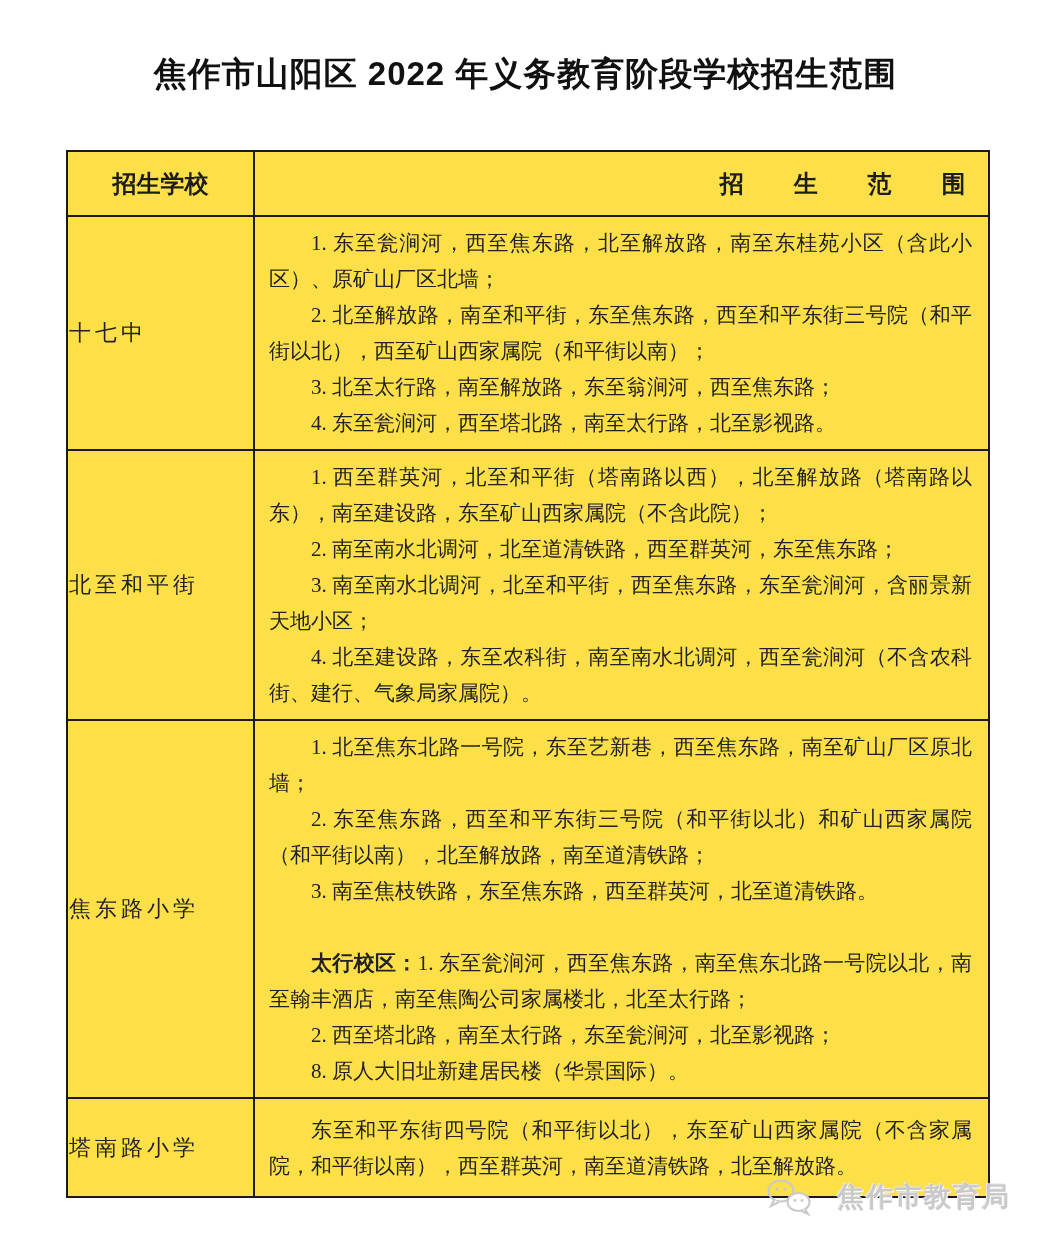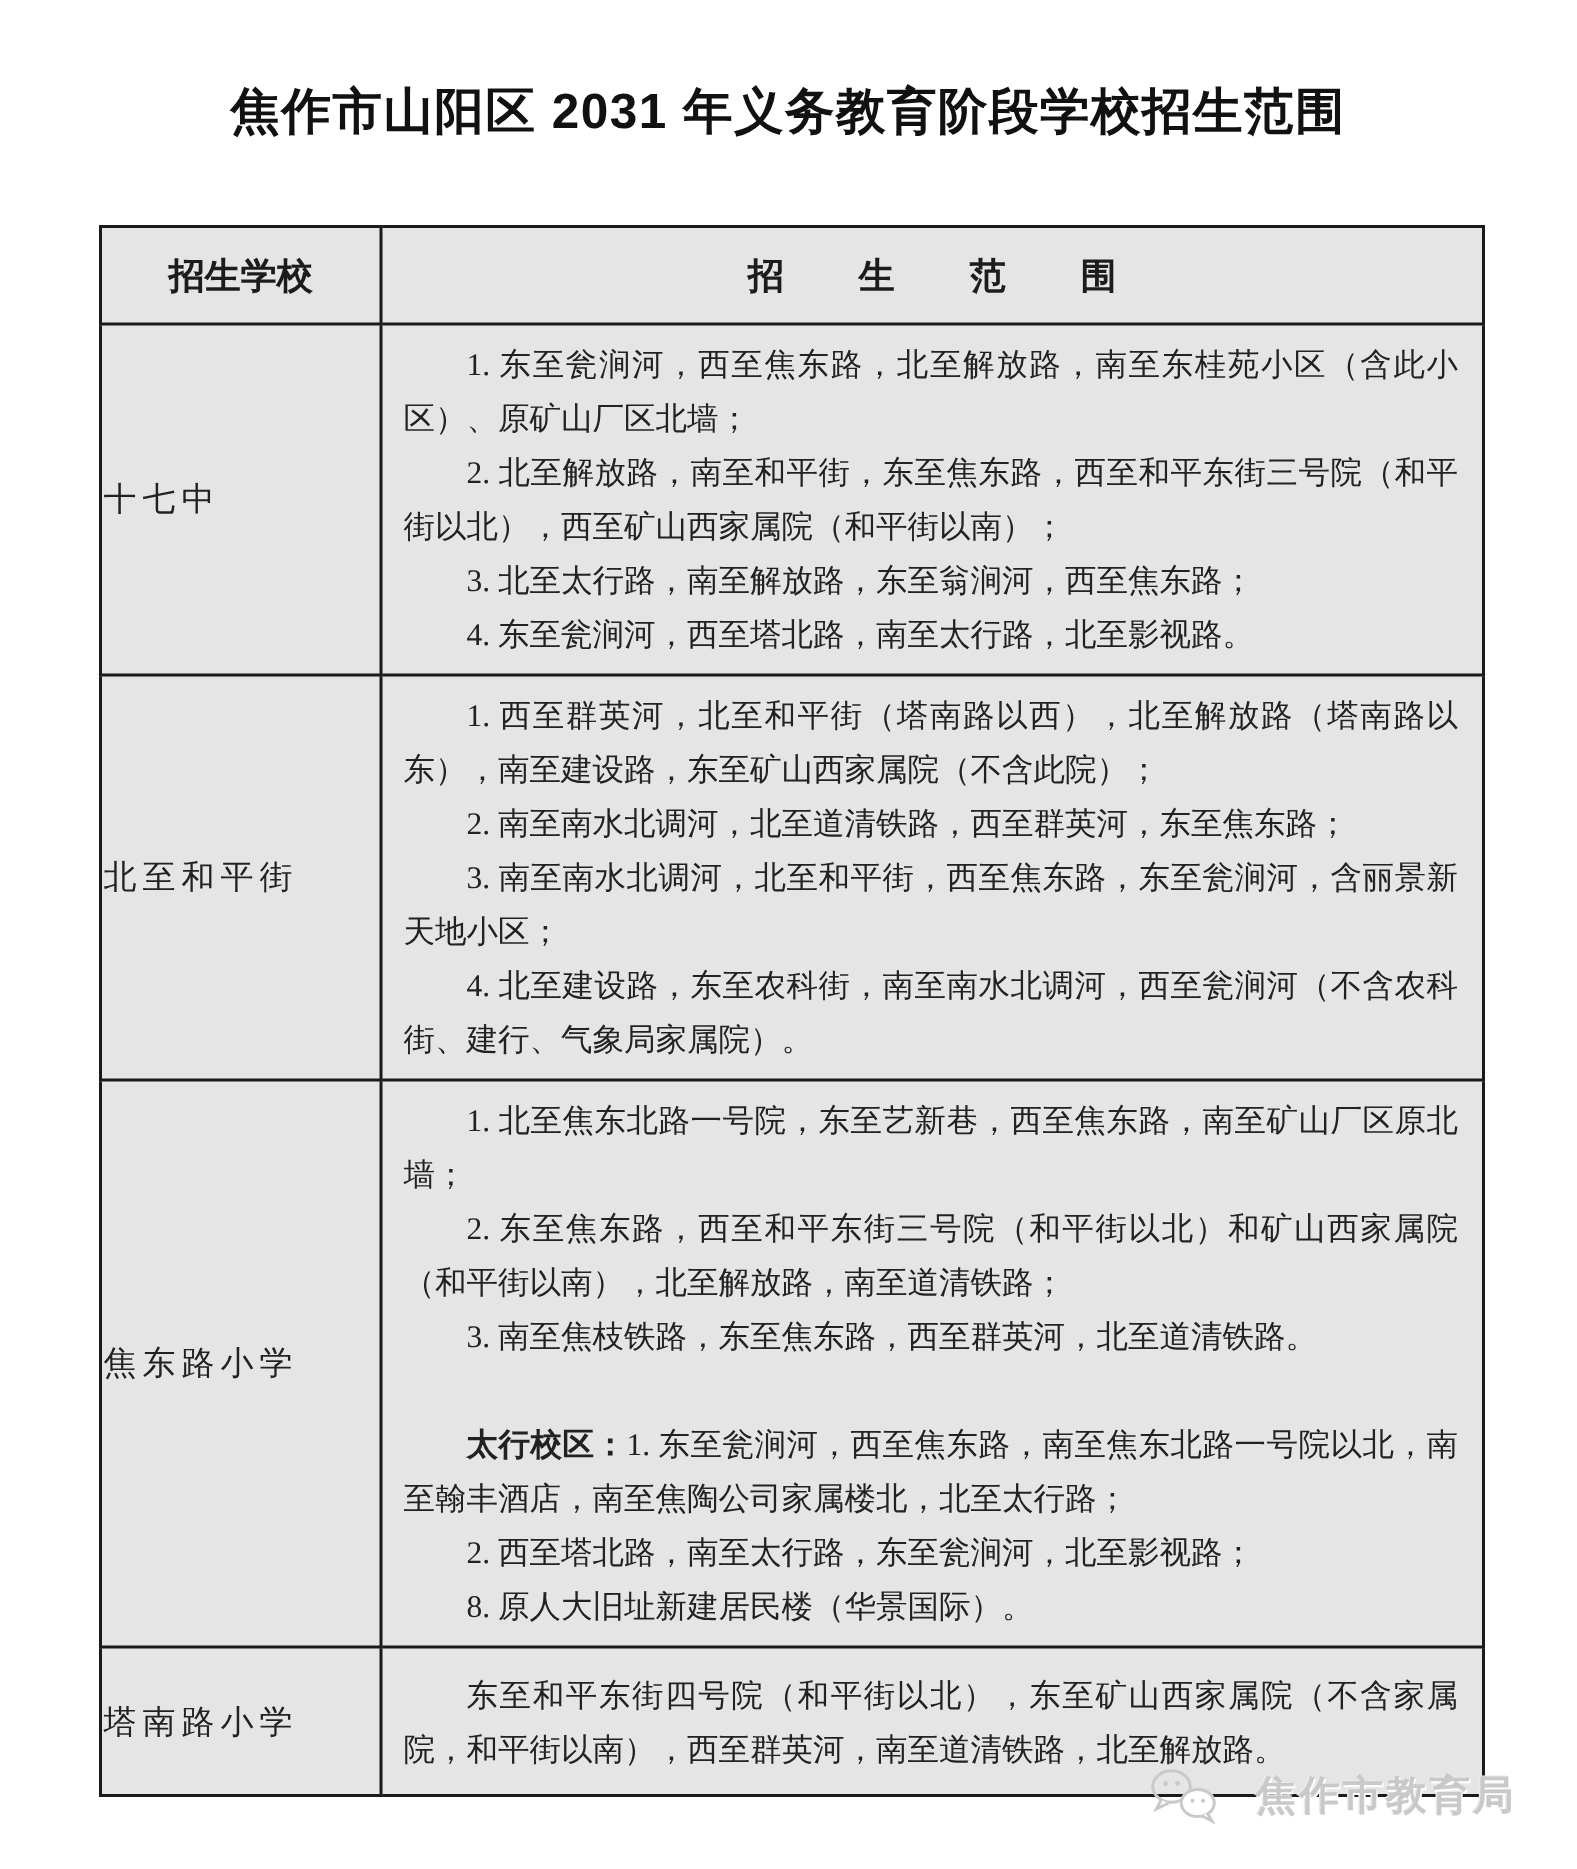--- a/index.html
+++ b/index.html
@@ -28,36 +28,36 @@
     position: absolute;
     left: 66px;
     top: 150px;
     width: 922px;
     border-collapse: collapse;
     table-layout: fixed;
   }
   table.zone-table td, table.zone-table th {
     border: 2px solid #1a1a1a;
     vertical-align: middle;
-    background: #e5e5e5;
+    background: #fde047;
   }
   col.c-school { width: 187px; }
   col.c-range  { width: 735px; }
   th.h-school {
     height: 61px;
     font-family: "Liberation Sans", "DejaVu Sans", sans-serif;
     font-weight: bold;
     font-size: 24px;
     text-align: center;
   }
   th.h-range {
     font-family: "Liberation Sans", "DejaVu Sans", sans-serif;
     font-weight: bold;
     font-size: 24px;
-    text-align: center;
+    text-align: right;
     letter-spacing: 0.9em;
     text-indent: 0.9em; 
   }
   td.school-cell {
     text-align: left;
     font-size: 22px;
     letter-spacing: 4px;
     color: #222;
   }
   td.range-cell {
@@ -91,21 +91,21 @@
     font-size: 27px;
     letter-spacing: 2px;
     color: #c9c9c9;
     text-shadow: 1px 1px 0 #ffffff, -1px -1px 0 #e9e9e9;
   }
   .wechat-icon svg { display: block; }
 </style>
 </head>
 <body>
 
-<div class="doc-title">焦作市山阳区 2031 年义务教育阶段学校招生范围</div>
+<div class="doc-title">焦作市山阳区 2022 年义务教育阶段学校招生范围</div>
 
 <table class="zone-table">
   <colgroup>
     <col class="c-school">
     <col class="c-range">
   </colgroup>
   <tbody>
       <tr style="height:65px;">
     <th class="h-school">招生学校</th>
     <th class="h-range">招 生 范 围</th>

